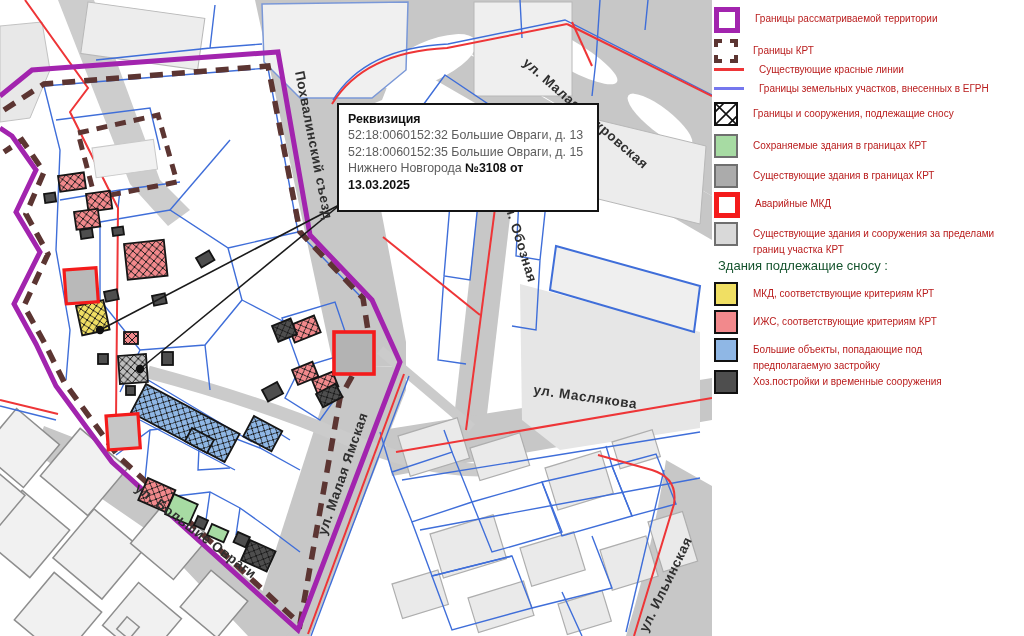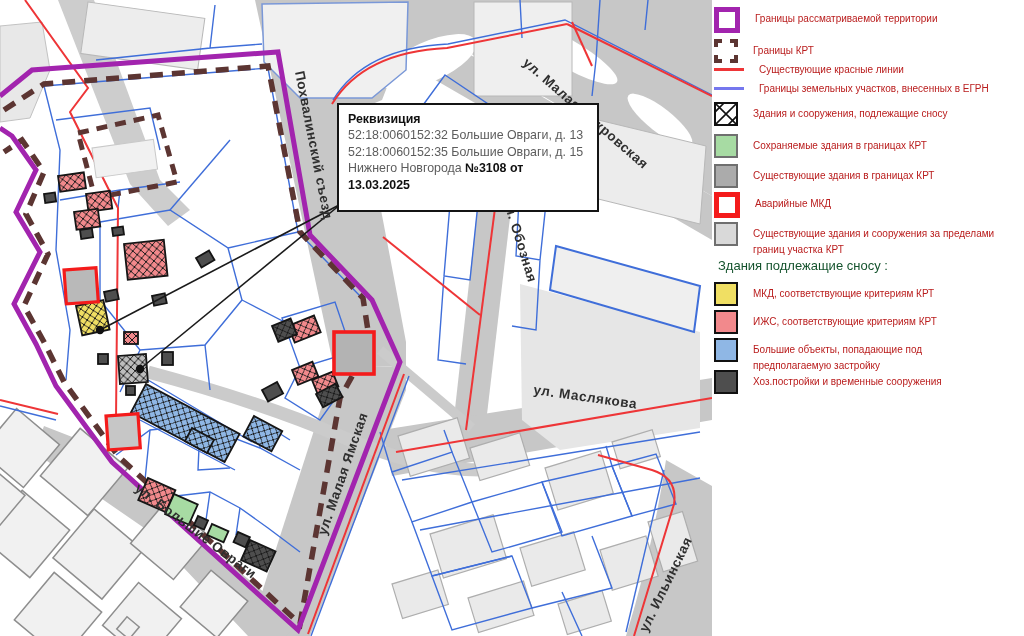--- a/index.html
+++ b/index.html
@@ -343,21 +343,21 @@
     <div class="lrow center" style="top:81px">
       <div class="sw sw-blueline"></div>
       <div class="llabel tight">Границы земельных участков, внесенных в ЕГРН</div>
     </div>
     <div class="lrow" style="top:102px">
       <div class="sw sw-xhatch">
         <svg width="20" height="20">
             <path d="M0,0 L20,20 M20,0 L0,20 M10,-3 L-3,10 M23,10 L10,23" stroke="#111" stroke-width="1.6" fill="none"></path>
           </svg>
       </div>
-      <div class="llabel">Здания и сооружения, подлежащие сносу</div>
+      <div class="llabel">Границы и сооружения, подлежащие сносу</div>
     </div>
     <div class="lrow" style="top:134px">
       <div class="sw sw-green"></div>
       <div class="llabel">Сохраняемые здания в границах КРТ</div>
     </div>
     <div class="lrow" style="top:164px">
       <div class="sw sw-gray"></div>
       <div class="llabel">Существующие здания в границах КРТ</div>
     </div>
     <div class="lrow" style="top:192px">

